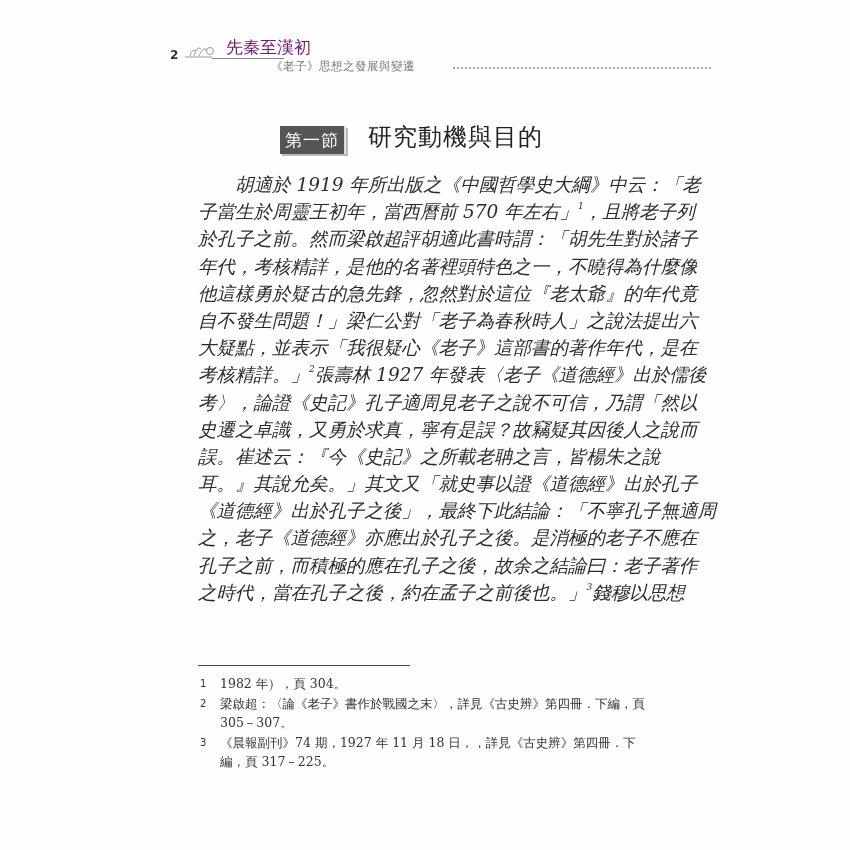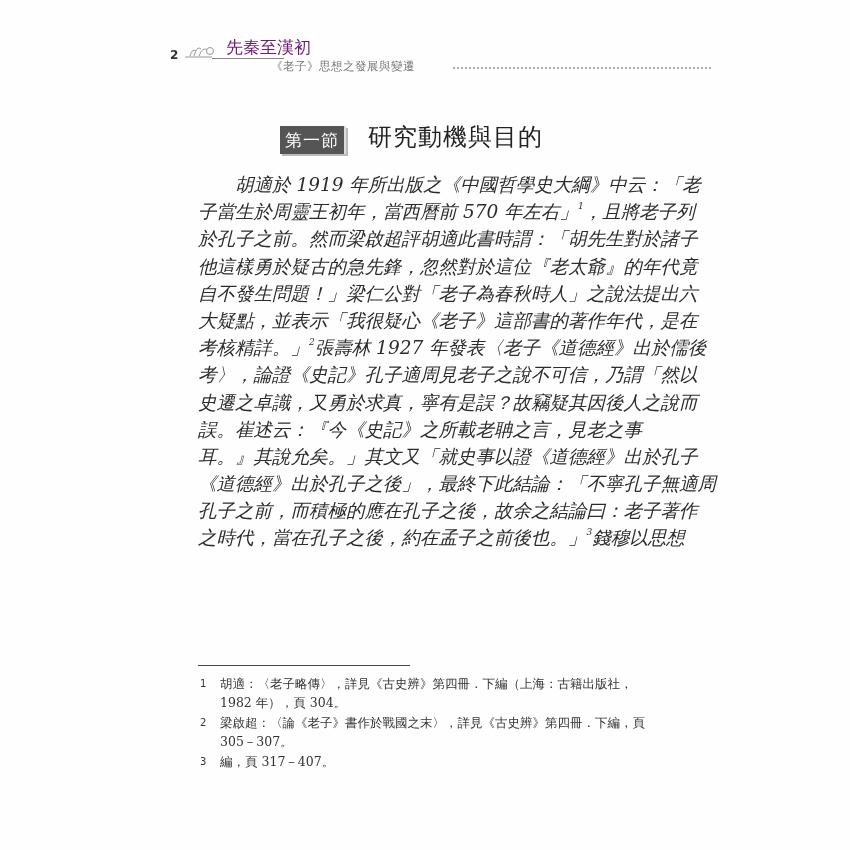--- a/index.html
+++ b/index.html
@@ -200,44 +200,46 @@
 
   <div class="section-heading">
     <span class="section-badge">第一節</span>
     <span class="section-title">研究動機與目的</span>
   </div>
 
   <div class="body-text">
     <div class="line indent">胡適於 1919 年所出版之《中國哲學史大綱》中云：「老</div>
     <div class="line"><span>子當生於周靈王初年，當西曆前 570 年左右」</span><sup class="fn-ref">1</sup><span>，且將老子列</span></div>
     <div class="line">於孔子之前。然而梁啟超評胡適此書時謂：「胡先生對於諸子</div>
+    <div class="line">年代，考核精詳，是他的名著裡頭特色之一，不曉得為什麼像</div>
     <div class="line">他這樣勇於疑古的急先鋒，忽然對於這位『老太爺』的年代竟</div>
     <div class="line">自不發生問題！」梁仁公對「老子為春秋時人」之說法提出六</div>
     <div class="line">大疑點，並表示「我很疑心《老子》這部書的著作年代，是在</div>
     <div class="line"><span>考核精詳。」</span><sup class="fn-ref">2</sup><span>張壽林 1927 年發表〈老子《道德經》出於儒後</span></div>
     <div class="line">考〉，論證《史記》孔子適周見老子之說不可信，乃謂「然以</div>
     <div class="line">史遷之卓識，又勇於求真，寧有是誤？故竊疑其因後人之說而</div>
-    <div class="line">誤。崔述云：『今《史記》之所載老聃之言，見老之事</div>
+    <div class="line">誤。崔述云：『今《史記》之所載老聃之言，皆楊朱之說</div>
     <div class="line">耳。』其說允矣。」其文又「就史事以證《道德經》出於孔子</div>
     <div class="line">《道德經》出於孔子之後」，最終下此結論：「不寧孔子無適周</div>
+    <div class="line">之，老子《道德經》亦應出於孔子之後。是消極的老子不應在</div>
     <div class="line">孔子之前，而積極的應在孔子之後，故余之結論曰：老子著作</div>
     <div class="line"><span>之時代，當在孔子之後，約在孟子之前後也。」</span><sup class="fn-ref">3</sup><span>錢穆以思想</span></div>
   </div>
 
   <div class="footnote-rule"></div>
   <div class="footnotes">
     <div class="footnote">
       <span class="fn-num">1</span>
-      <span class="fn-line">胡適：〈老子略傳〉，詳見《古史辨》第四冊．下編（上海：古籍出版社，</span>
       <span class="fn-line">1982 年），頁 304。</span>
     </div>
     <div class="footnote">
       <span class="fn-num">2</span>
       <span class="fn-line">梁啟超：〈論《老子》書作於戰國之末〉，詳見《古史辨》第四冊．下編，頁</span>
       <span class="fn-line">305－307。</span>
     </div>
     <div class="footnote">
       <span class="fn-num">3</span>
-      <span class="fn-line">編，頁 317－407。</span>
+      <span class="fn-line">《晨報副刊》74 期，1927 年 11 月 18 日，，詳見《古史辨》第四冊．下</span>
+      <span class="fn-line">編，頁 317－225。</span>
     </div>
   </div>
 
 </div>
 
 </body></html>

